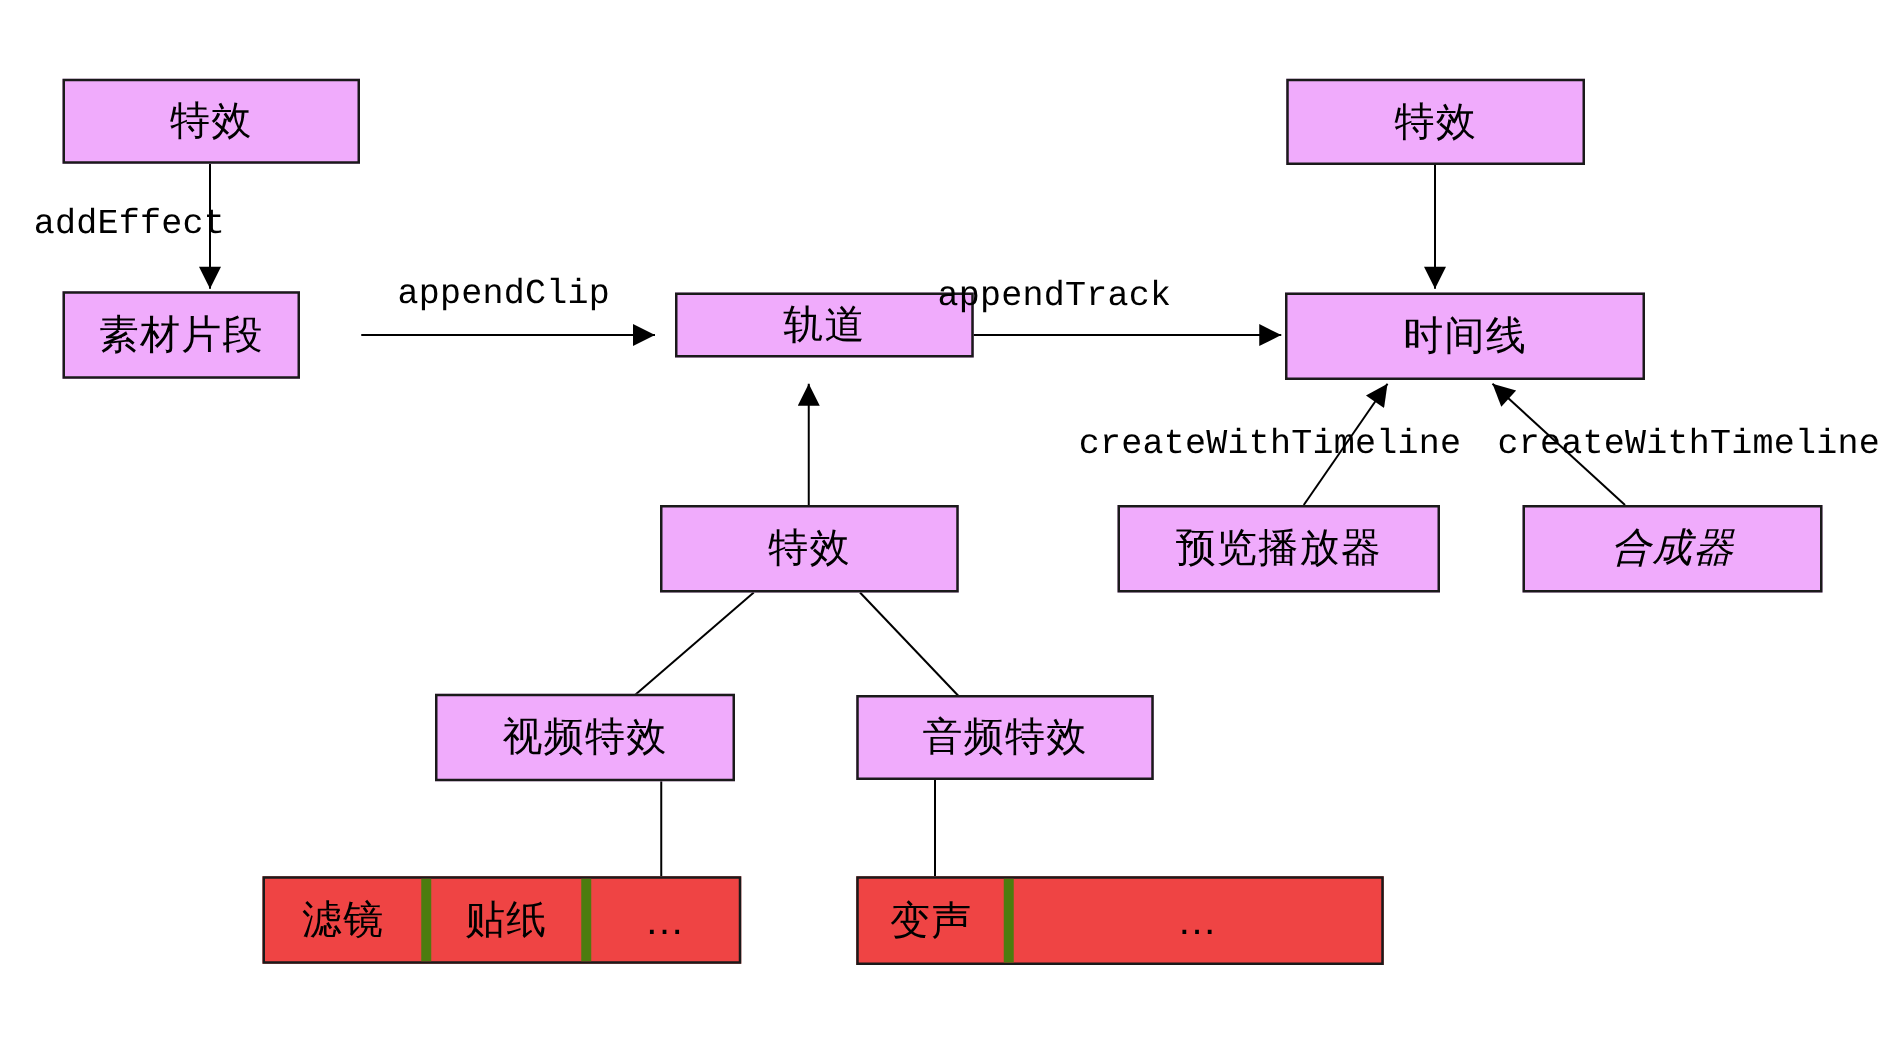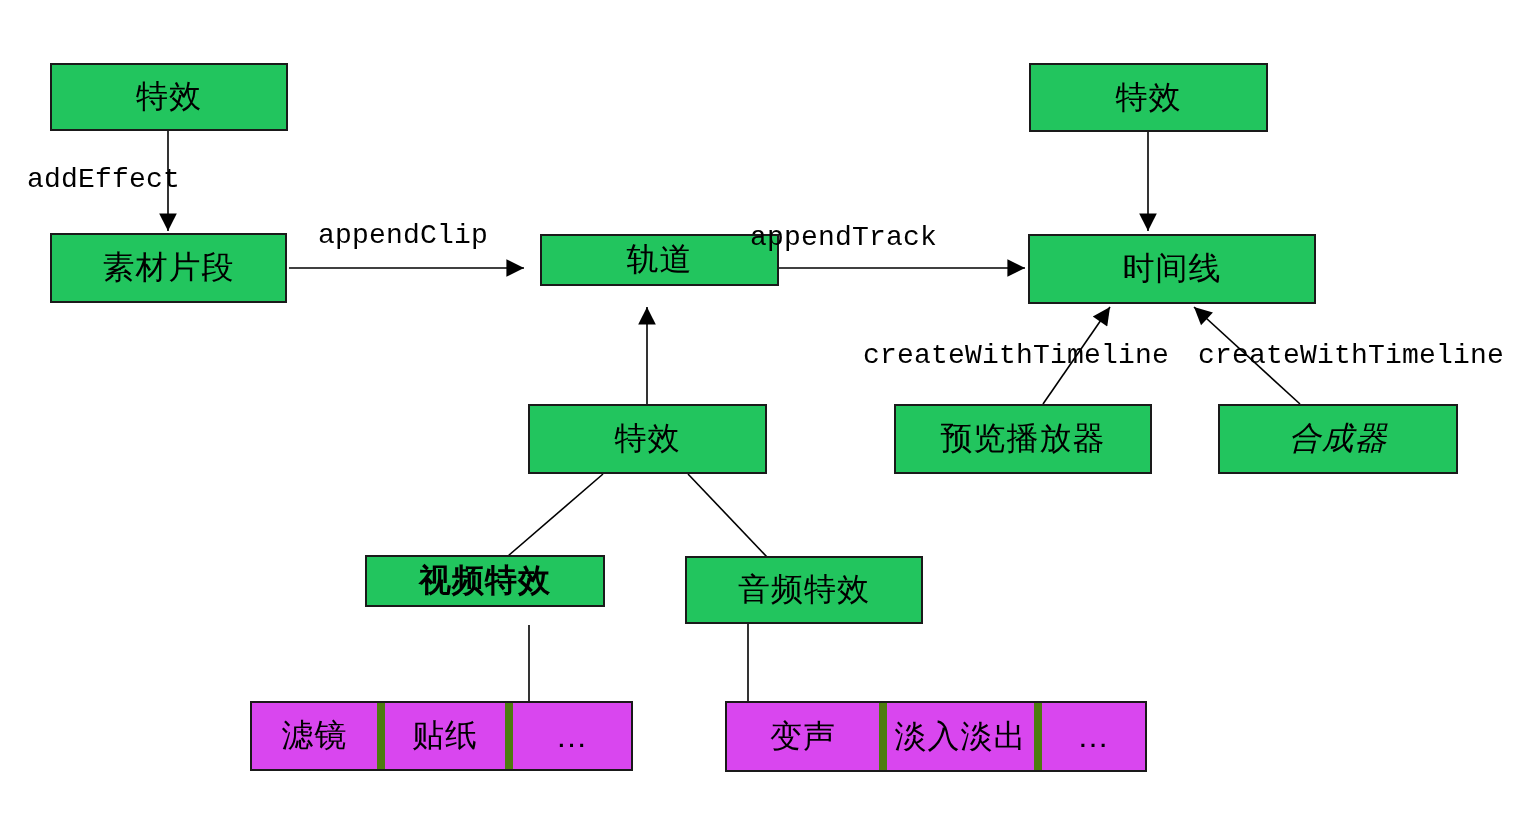--- a/index.html
+++ b/index.html
@@ -7,67 +7,66 @@
     width:1520px;height:832px;
     background:#ffffff;
     font-family:"Liberation Sans","DejaVu Sans",sans-serif;
     position:relative;
     overflow:hidden;
   }
   .stage{position:absolute;left:0;top:0;width:1520px;height:832px;}
   svg.wires{position:absolute;left:0;top:0;width:1520px;height:832px;z-index:1;}
   .node{
     position:absolute;
-    background:#22c55e;
+    background:#f0abfc;
     border:2px solid #1a1a1a;
     box-sizing:border-box;
     display:flex;align-items:center;justify-content:center;
     font-size:32px;color:#000;
     z-index:2;
     letter-spacing:1px;
   }
   .row{
     position:absolute;
     display:flex;
     border:2px solid #1a1a1a;
     box-sizing:border-box;
-    background:#d946ef;
+    background:#ef4444;
     z-index:2;
-    margin-left:40px;
   }
   .cell{
     display:flex;align-items:center;justify-content:center;
     font-size:32px;color:#000;
     box-sizing:border-box;
     letter-spacing:1px;
   }
   .cell + .cell{border-left:8px solid #4d7c0f;}
   .edge-label{
     position:absolute;
     font-size:28px;color:#000;
     white-space:nowrap;
     z-index:3;
     letter-spacing:0.2px;
     font-family:Liberation Mono, monospace;
   }
   
   #n-fx-tl   {left:50px;  top:63px;  width:238px; height:68px;}
-  #n-clip    {left:50px;  top:233px; width:237px; height:70px;}
+  #n-clip    {left:50px;  top:233px; width:190px; height:70px;}
   #n-track   {left:540px; top:234px; width:239px; height:52px;}
   #n-timeline{left:1028px;top:234px; width:288px; height:70px;}
   #n-fx-tr   {left:1029px;top:63px;  width:239px; height:69px;}
   #n-fx-mid  {left:528px; top:404px; width:239px; height:70px;}
   #n-preview {left:894px; top:404px; width:258px; height:70px;}
   #n-comp    {left:1218px;top:404px; width:240px; height:70px;font-style:italic;}
-  #n-vfx     {left:365px; top:555px; width:240px; height:52px;font-weight:bold;}
+  #n-vfx     {left:348px; top:555px; width:240px; height:70px;}
   #n-afx     {left:685px; top:556px; width:238px; height:68px;}
   #row-video {left:210px; top:701px; width:383px; height:70px;}
   #row-audio {left:685px; top:701px; width:422px; height:71px;}
   #row-video .c1{width:125px;} #row-video .c2{width:128px;} #row-video .c3{flex:1;}
-  #row-audio .c1{width:152px;} #row-audio .c2{width:155px;} #row-audio .c3{flex:1;}
+  #row-audio .c1{width:116px;} #row-audio .c2{width:155px;} #row-audio .c3{flex:1;}
   
   #lbl-addeffect  {left:27px;  top:164px;}
   #lbl-appendclip {left:318px; top:220px;}
   #lbl-appendtrack{left:750px; top:222px;}
   #lbl-cwt-left   {left:863px; top:340px;}
   #lbl-cwt-right  {left:1198px;top:340px;}
 </style>
 </head>
 <body>
 
@@ -124,21 +123,20 @@
   <div class="node" id="n-afx">音频特效</div>
 
   <div class="row" id="row-video">
     <div class="cell c1">滤镜</div>
     <div class="cell c2">贴纸</div>
     <div class="cell c3">…</div>
   </div>
 
   <div class="row" id="row-audio">
     <div class="cell c1">变声</div>
-    <div class="cell c2">淡入淡出</div>
     <div class="cell c3">…</div>
   </div>
 
   <div class="edge-label" id="lbl-addeffect">addEffect</div>
   <div class="edge-label" id="lbl-appendclip">appendClip</div>
   <div class="edge-label" id="lbl-appendtrack">appendTrack</div>
   <div class="edge-label" id="lbl-cwt-left">createWithTimeline</div>
   <div class="edge-label" id="lbl-cwt-right">createWithTimeline</div>
 
 </div>

